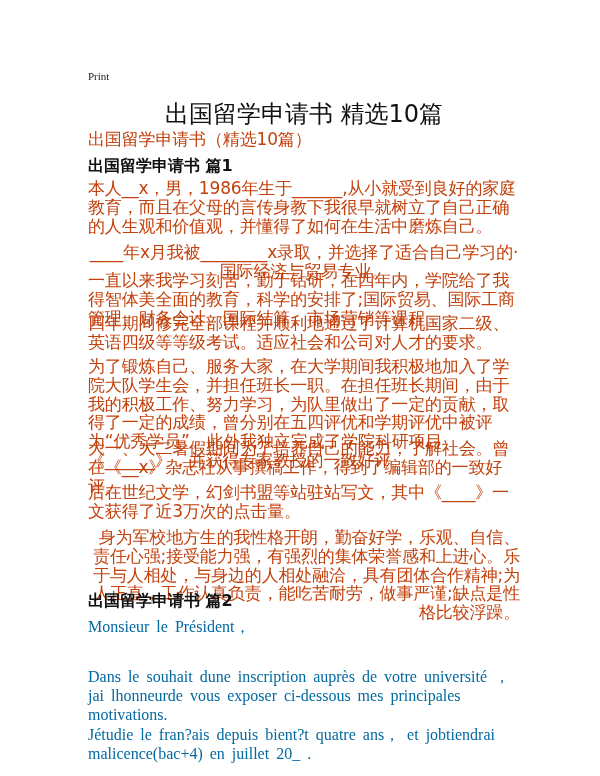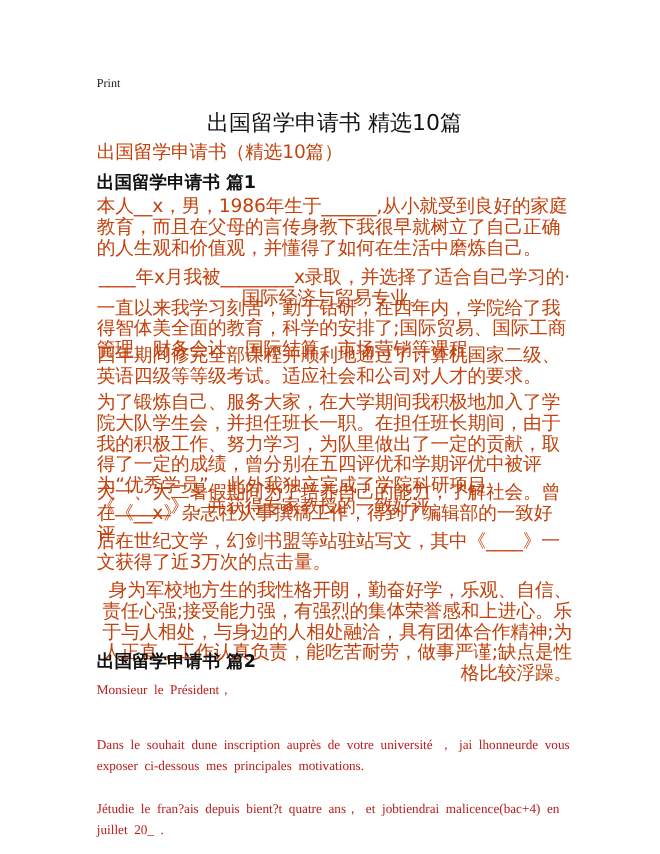--- a/index.html
+++ b/index.html
@@ -28,38 +28,38 @@
     font-size: 11px;
     color: #222;
   }
   .doc-title {
     position: absolute;
     left: 0;
     top: 98px;
     width: 432px;
     text-align: center;
     font-family: "DejaVu Sans", sans-serif;
-    font-size: 20px;
+    font-size: 24px;
     font-weight: normal;
     color: #111;
     margin: 0;
   }
   .cn {
     font-family: "DejaVu Sans", sans-serif;
     font-size: 17px;
     line-height: 18.8px;
     color: #c2410c;
     margin: 0;
     letter-spacing: -0.15px;
   }
   .fr {
     font-family: "Liberation Serif", serif;
-    font-size: 12px;
+    font-size: 16px;
     line-height: 18.8px;
-    color: #b91c1c;
+    color: #0369a1;
     margin: 0;
     word-spacing: 3px;
   }
   .heading {
     font-family: "DejaVu Sans", sans-serif;
     font-size: 16px;
     font-weight: bold;
     color: #111;
     margin: 0;
     line-height: 18px;

